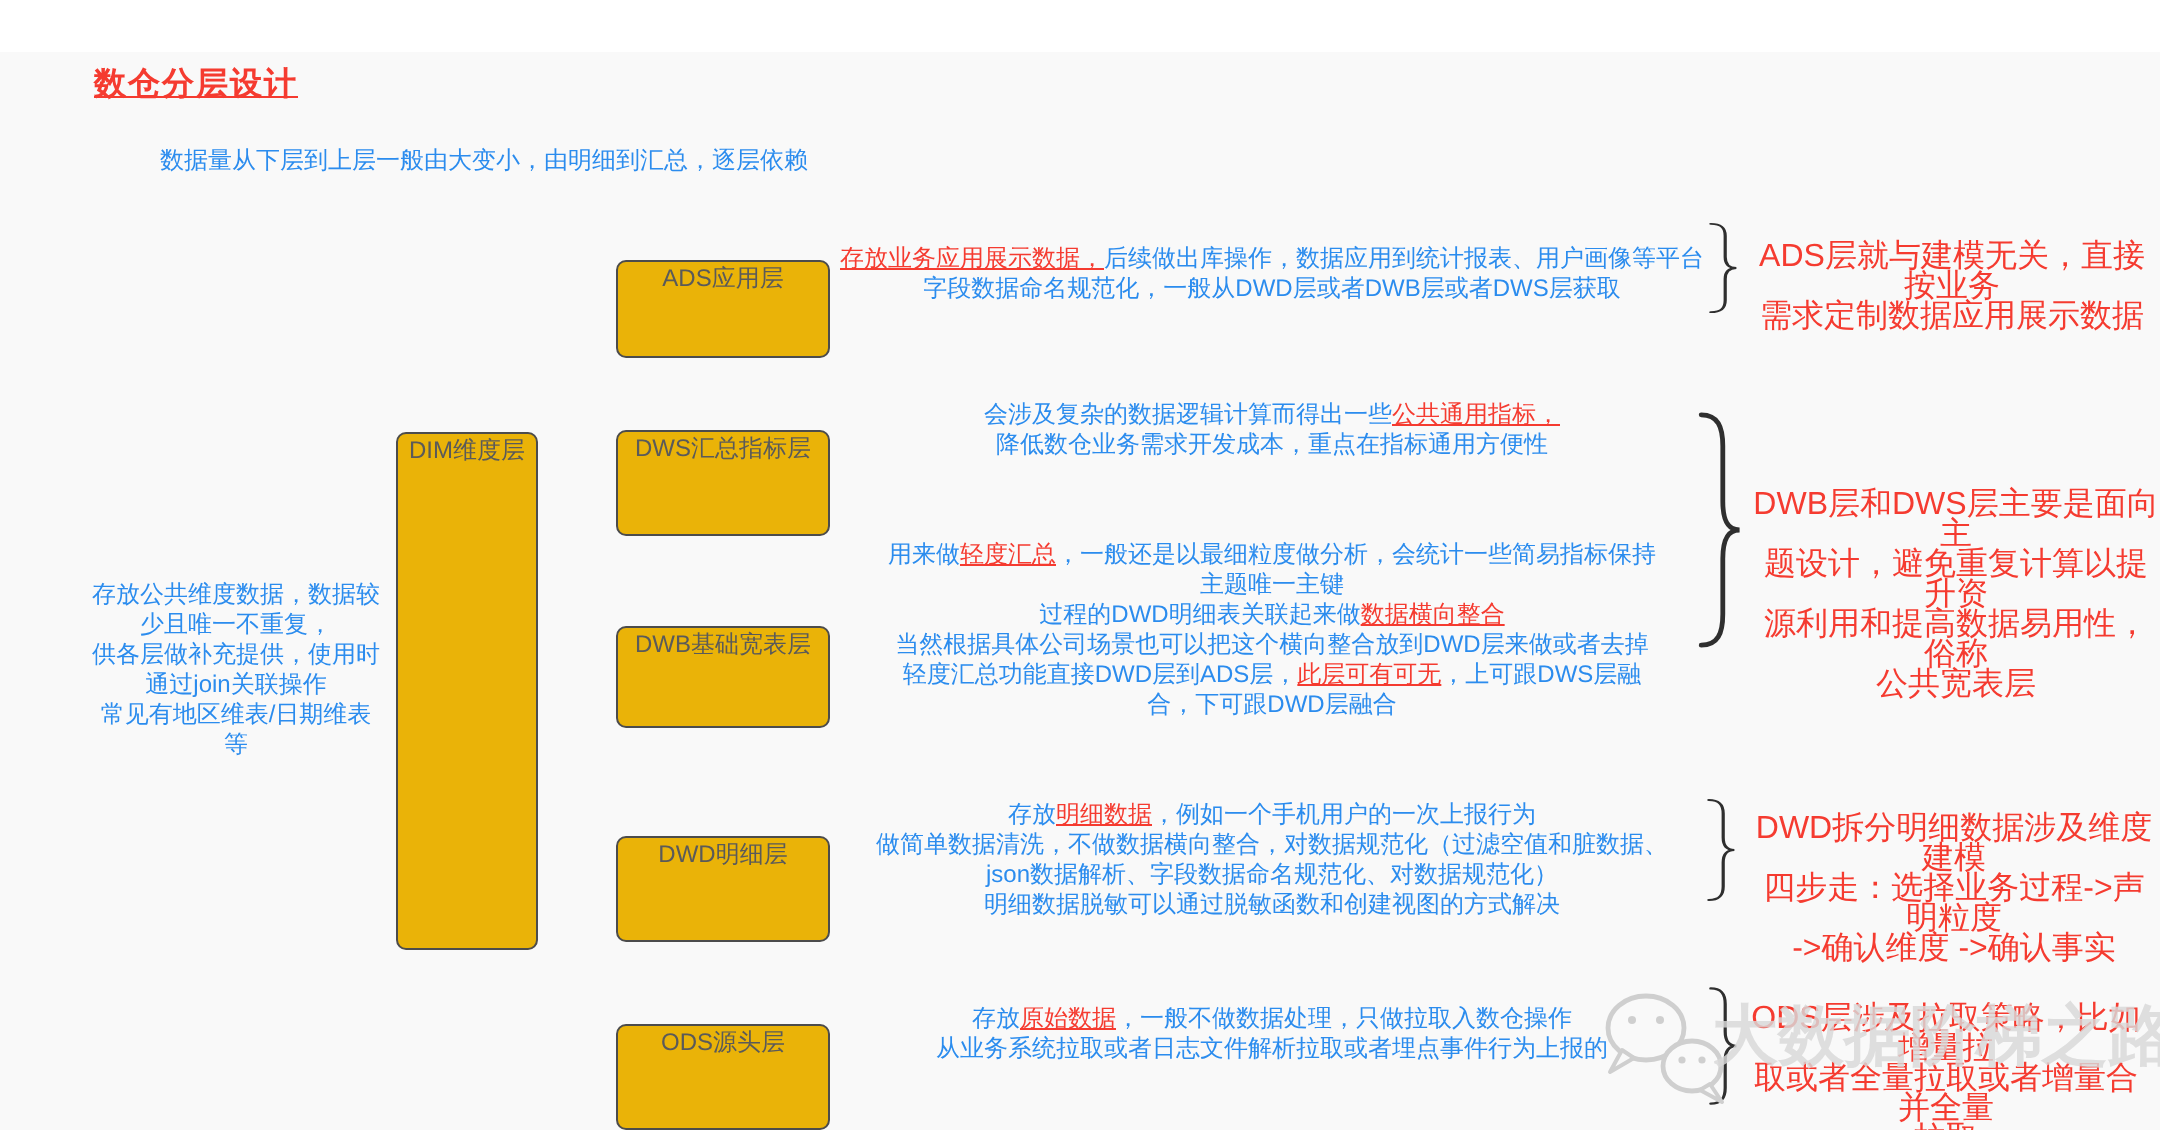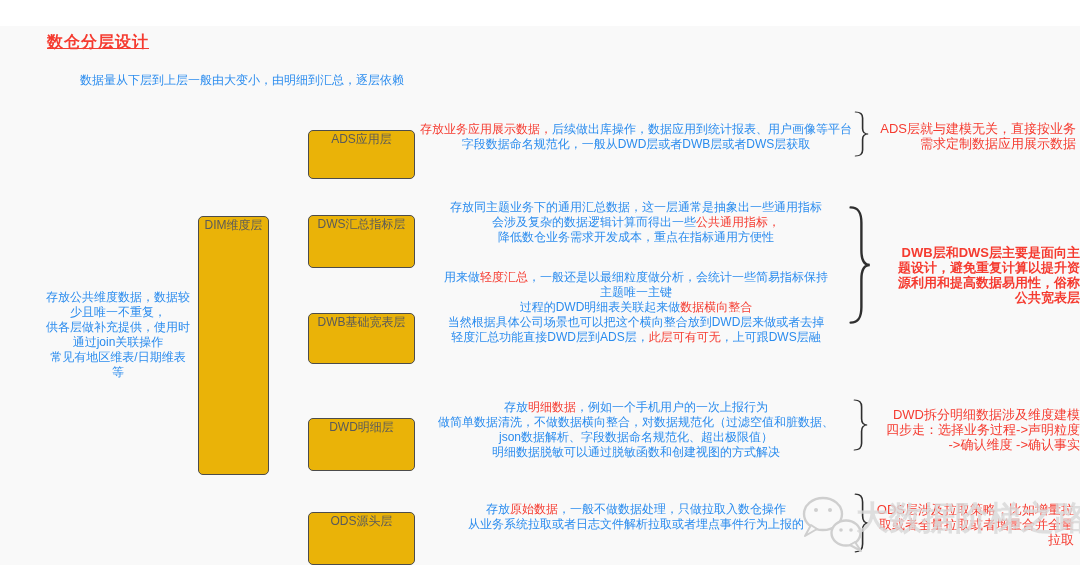--- a/index.html
+++ b/index.html
@@ -40,28 +40,28 @@
     position:absolute;font-size:12px;line-height:15px;text-align:center;
     color:var(--blue);white-space:pre-line;
   }
   .dim-desc{left:38px;top:290px;width:160px;}
   .ads-desc{left:420px;top:122px;width:432px;}
   .dws-desc{left:420px;top:200px;width:432px;}
   .dwb-desc{left:420px;top:270px;width:432px;}
   .dwd-desc{left:420px;top:400px;width:432px;}
   .ods-desc{left:420px;top:502px;width:432px;}
   .rich{white-space:normal;}
-  .seg-red{color:var(--red);}
+  .seg-red{color:var(--red);text-decoration:underline;}
   .seg-blue{color:var(--blue);}
   .annotation{
-    position:absolute;font-size:13px;line-height:15px;text-align:right;
+    position:absolute;font-size:16px;line-height:15px;text-align:center;
     color:var(--red);white-space:pre-line;
   }
   .ads-note{left:876px;top:121px;width:200px;}
-  .dwsdwb-note{left:876px;top:245px;width:204px;font-weight:bold;}
+  .dwsdwb-note{left:876px;top:245px;width:204px;}
   .dwd-note{left:874px;top:407px;width:206px;}
   .ods-note{left:872px;top:502px;width:202px;}
   .brace{position:absolute;}
   .brace path{stroke:#2f2f2f;stroke-width:2;fill:none;stroke-linecap:round;}
   .brace-ads{left:853px;top:111px;width:16px;height:46px;}
   .brace-dwsdwb{left:847px;top:205px;width:24px;height:120px;}
   .brace-dwd{left:852px;top:399px;width:16px;height:52px;}
   .brace-ods{left:853px;top:493px;width:16px;height:60px;}
   .watermark{position:absolute;left:800px;top:486px;width:280px;height:72px;z-index:10;}
   .wm-icon{position:absolute;left:0;top:8px;}
@@ -106,35 +106,35 @@
   </div>
   <div class="layer-box box-ods">
     <span>ODS源头层</span>
   </div>
 
   <div class="desc rich ads-desc">
       <div><span class="seg-red">存放业务应用展示数据，</span><span class="seg-blue">后续做出库操作，数据应用到统计报表、用户画像等平台</span></div>
       <div><span class="seg-blue">字段数据命名规范化，一般从DWD层或者DWB层或者DWS层获取</span></div>
     </div>
   <div class="desc rich dws-desc">
-      <div><span class="seg-blue">存放同主题业务下的通用汇总数据，这一层通常是抽象出一些通用指标</span></div>
       <div><span class="seg-blue">会涉及复杂的数据逻辑计算而得出一些</span><span class="seg-red">公共通用指标，</span></div>
       <div><span class="seg-blue">降低数仓业务需求开发成本，重点在指标通用方便性</span></div>
     </div>
   <div class="desc rich dwb-desc">
       <div><span class="seg-blue">用来做</span><span class="seg-red">轻度汇总</span><span class="seg-blue">，一般还是以最细粒度做分析，会统计一些简易指标保持</span></div>
       <div><span class="seg-blue">主题唯一主键</span></div>
       <div><span class="seg-blue">过程的DWD明细表关联起来做</span><span class="seg-red">数据横向整合</span></div>
       <div><span class="seg-blue">当然根据具体公司场景也可以把这个横向整合放到DWD层来做或者去掉</span></div>
       <div><span class="seg-blue">轻度汇总功能直接DWD层到ADS层，</span><span class="seg-red">此层可有可无</span><span class="seg-blue">，上可跟DWS层融</span></div>
+      <div><span class="seg-blue">合，下可跟DWD层融合</span></div>
     </div>
   <div class="desc rich dwd-desc">
       <div><span class="seg-blue">存放</span><span class="seg-red">明细数据</span><span class="seg-blue">，例如一个手机用户的一次上报行为</span></div>
       <div><span class="seg-blue">做简单数据清洗，不做数据横向整合，对数据规范化（过滤空值和脏数据、</span></div>
-      <div><span class="seg-blue">json数据解析、字段数据命名规范化、超出极限值）</span></div>
+      <div><span class="seg-blue">json数据解析、字段数据命名规范化、对数据规范化）</span></div>
       <div><span class="seg-blue">明细数据脱敏可以通过脱敏函数和创建视图的方式解决</span></div>
     </div>
   <div class="desc rich ods-desc">
       <div><span class="seg-blue">存放</span><span class="seg-red">原始数据</span><span class="seg-blue">，一般不做数据处理，只做拉取入数仓操作</span></div>
       <div><span class="seg-blue">从业务系统拉取或者日志文件解析拉取或者埋点事件行为上报的</span></div>
     </div>
 
   <svg class="brace brace-ads" viewBox="0 0 20 100" preserveAspectRatio="none" aria-hidden="true">
     <path d="M3,2 C10,2 12,7 12,15 L12,38 C12,46 14,50 19,50 C14,50 12,54 12,62 L12,85 C12,93 10,98 3,98"></path>
   </svg>

